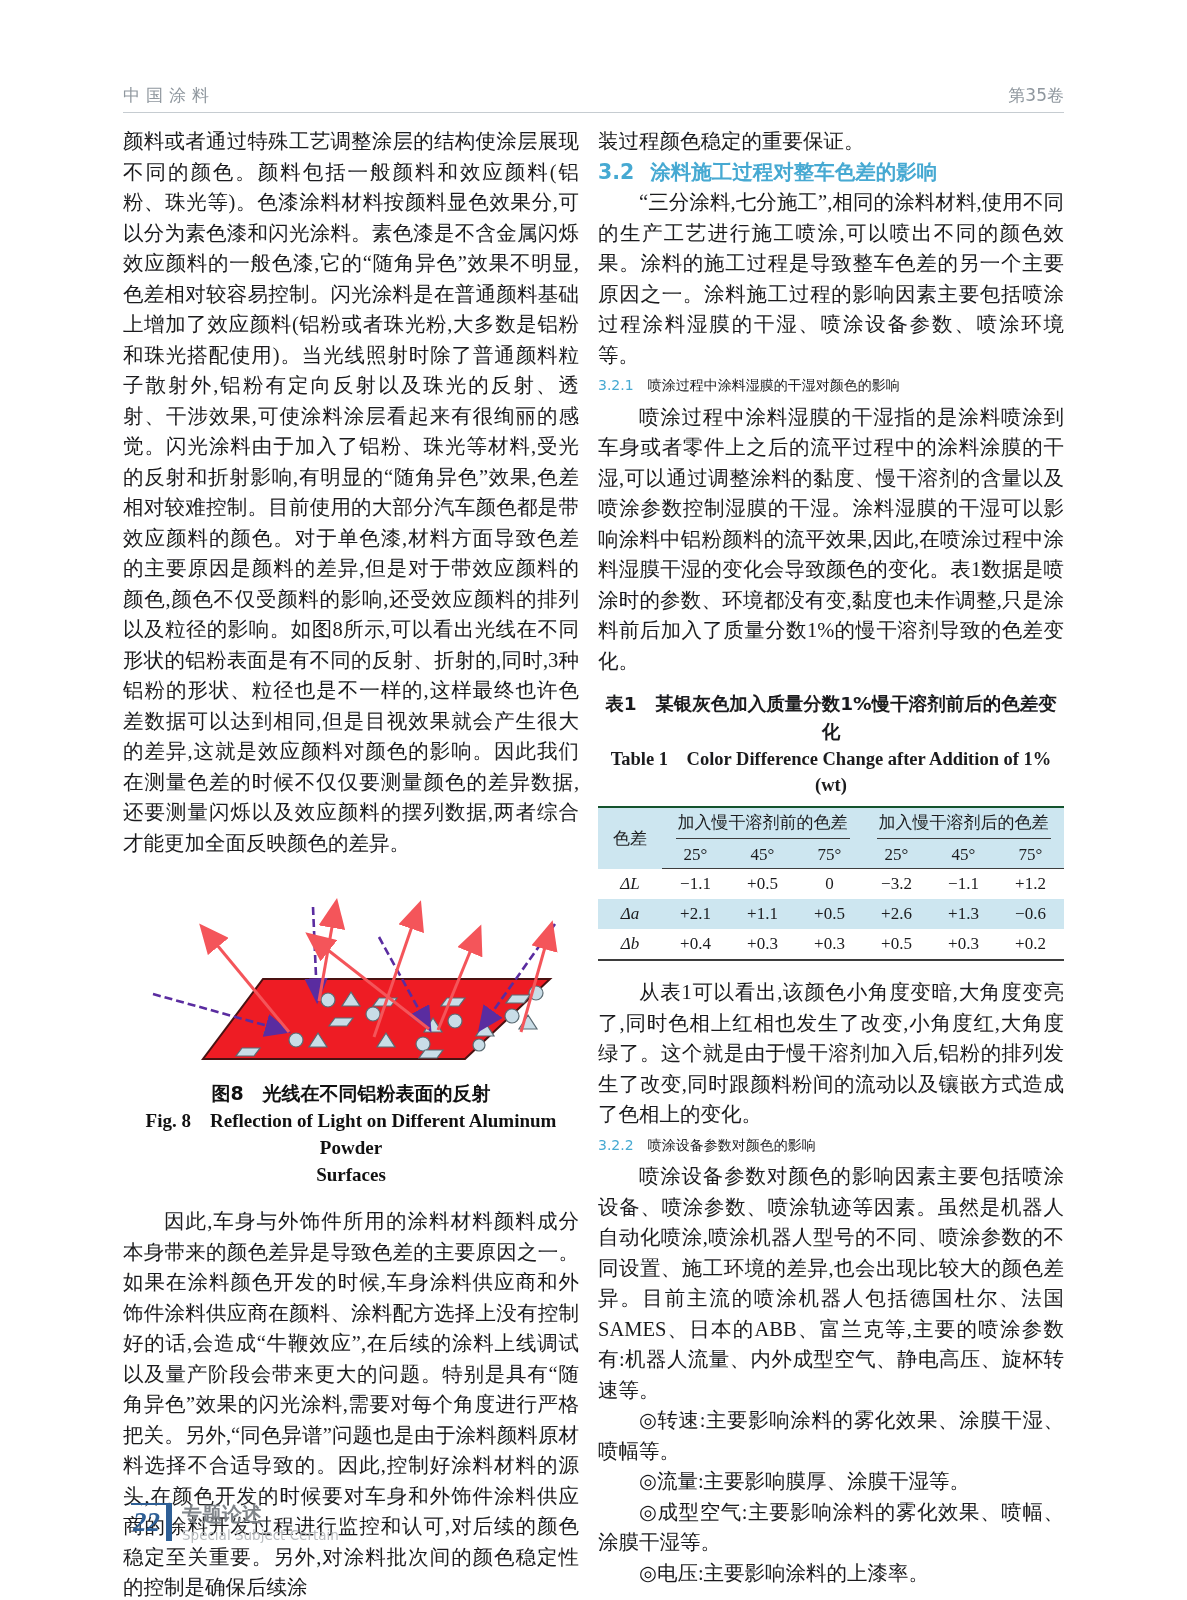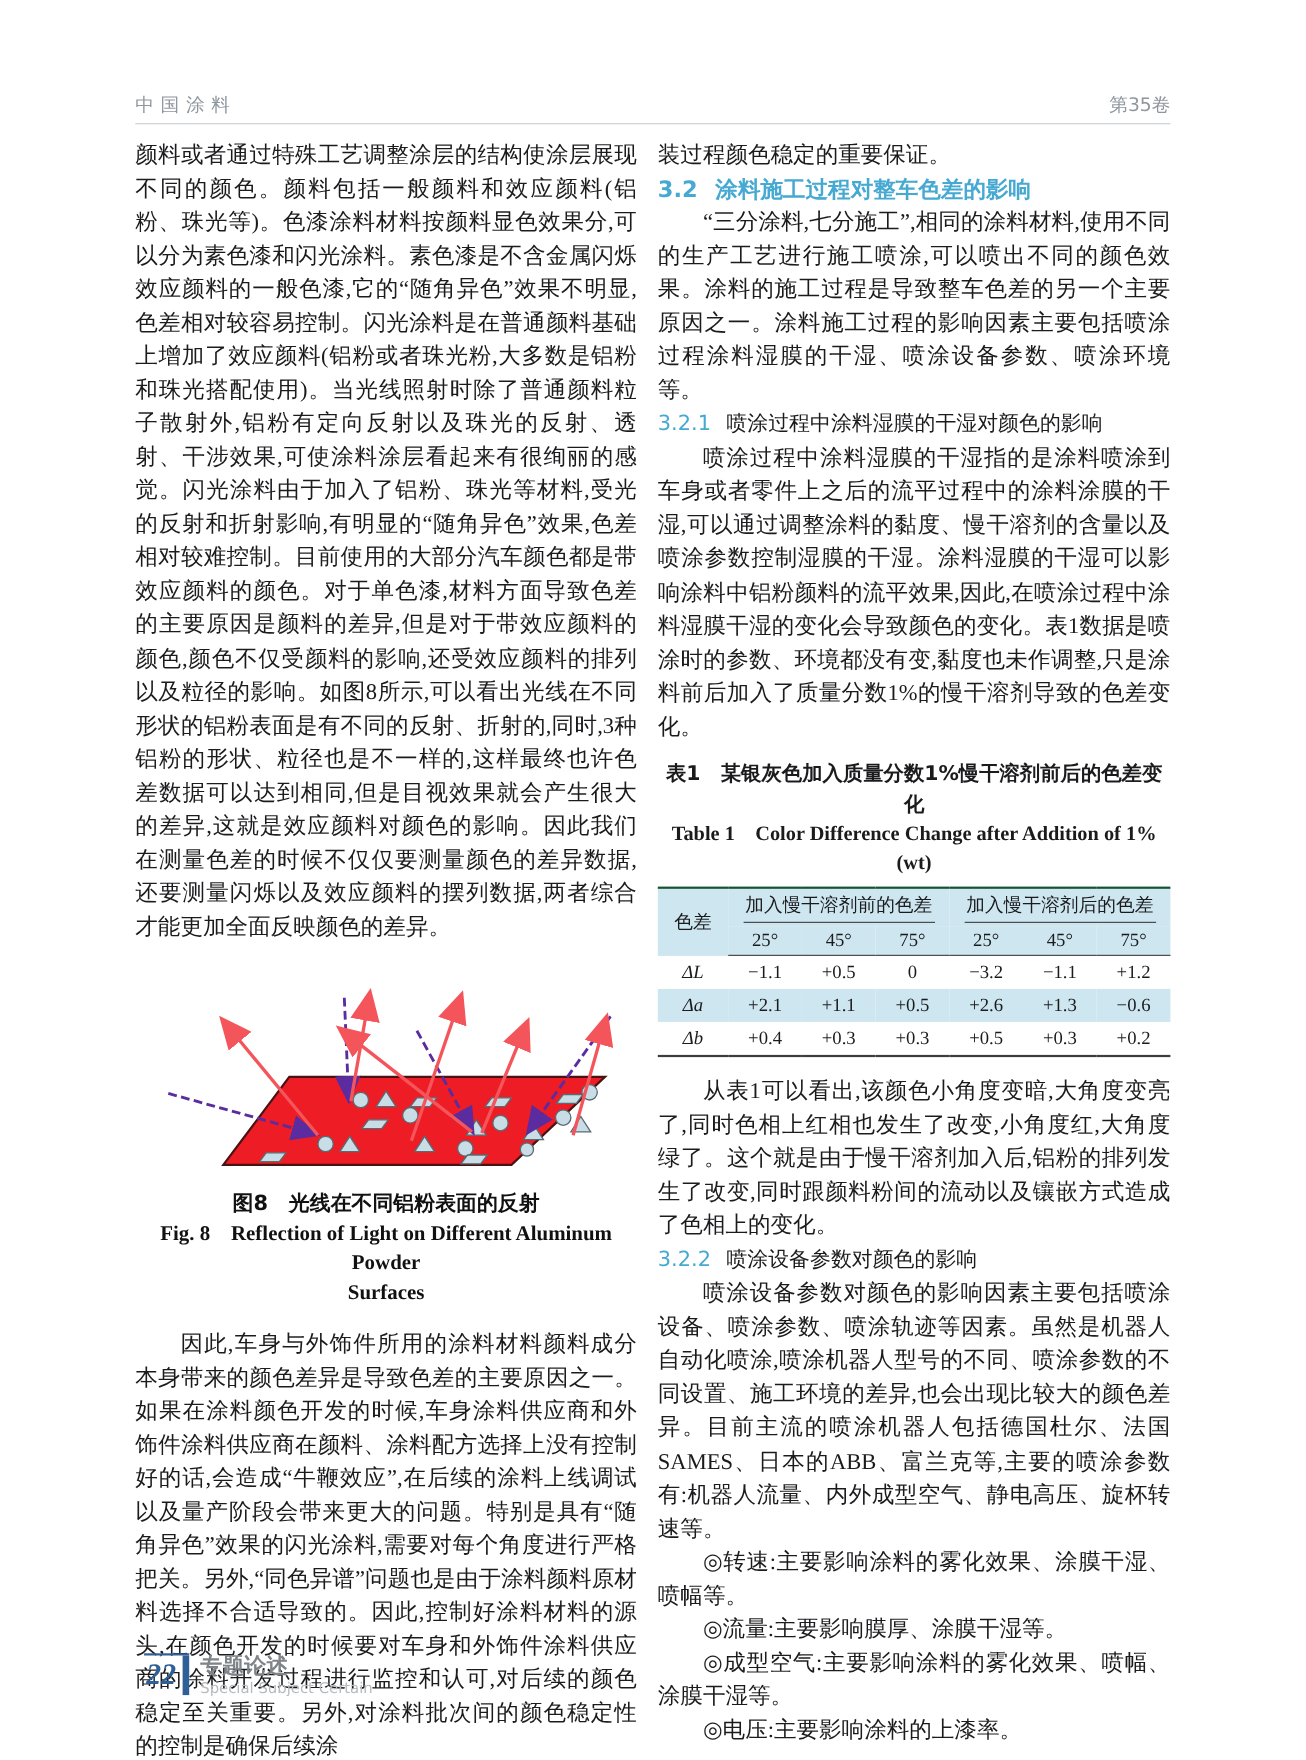--- a/index.html
+++ b/index.html
@@ -16,21 +16,21 @@
   .col{position:absolute;top:126px;}
   .col-left{left:123px;width:456px;}
   .col-right{left:598px;width:466px;}
 
   p.body{margin:0;font-size:20.5px;line-height:30.5px;text-align:justify;text-justify:inter-ideograph;}
   p.indent{text-indent:2em;}
 
   h3.sec{margin:0;font-size:20.5px;line-height:30.5px;font-family:"DejaVu Sans","Liberation Sans",sans-serif;
          font-weight:bold;color:#46a9d2;}
   h3.sec .num{margin-right:16px;}
-  h4.subsec{margin:0;font-size:19px;line-height:30.5px;font-weight:normal;}
+  h4.subsec{margin:0;font-size:14px;line-height:30.5px;font-weight:normal;}
   h4.subsec .num{color:#46a9d2;font-family:"DejaVu Sans","Liberation Sans",sans-serif;margin-right:14px;}
   h4.subsec .txt{color:#1b1b1d;}
 
   
   .figure{margin:24px 0 4px;text-align:center;}
   .fig-cap-cn{font-family:"DejaVu Sans","Liberation Sans",sans-serif;font-weight:bold;font-size:19px;
               line-height:28px;margin-top:8px;color:#111;}
   .fig-cap-en{font-weight:bold;font-size:19px;line-height:27px;color:#111;}
 
   

